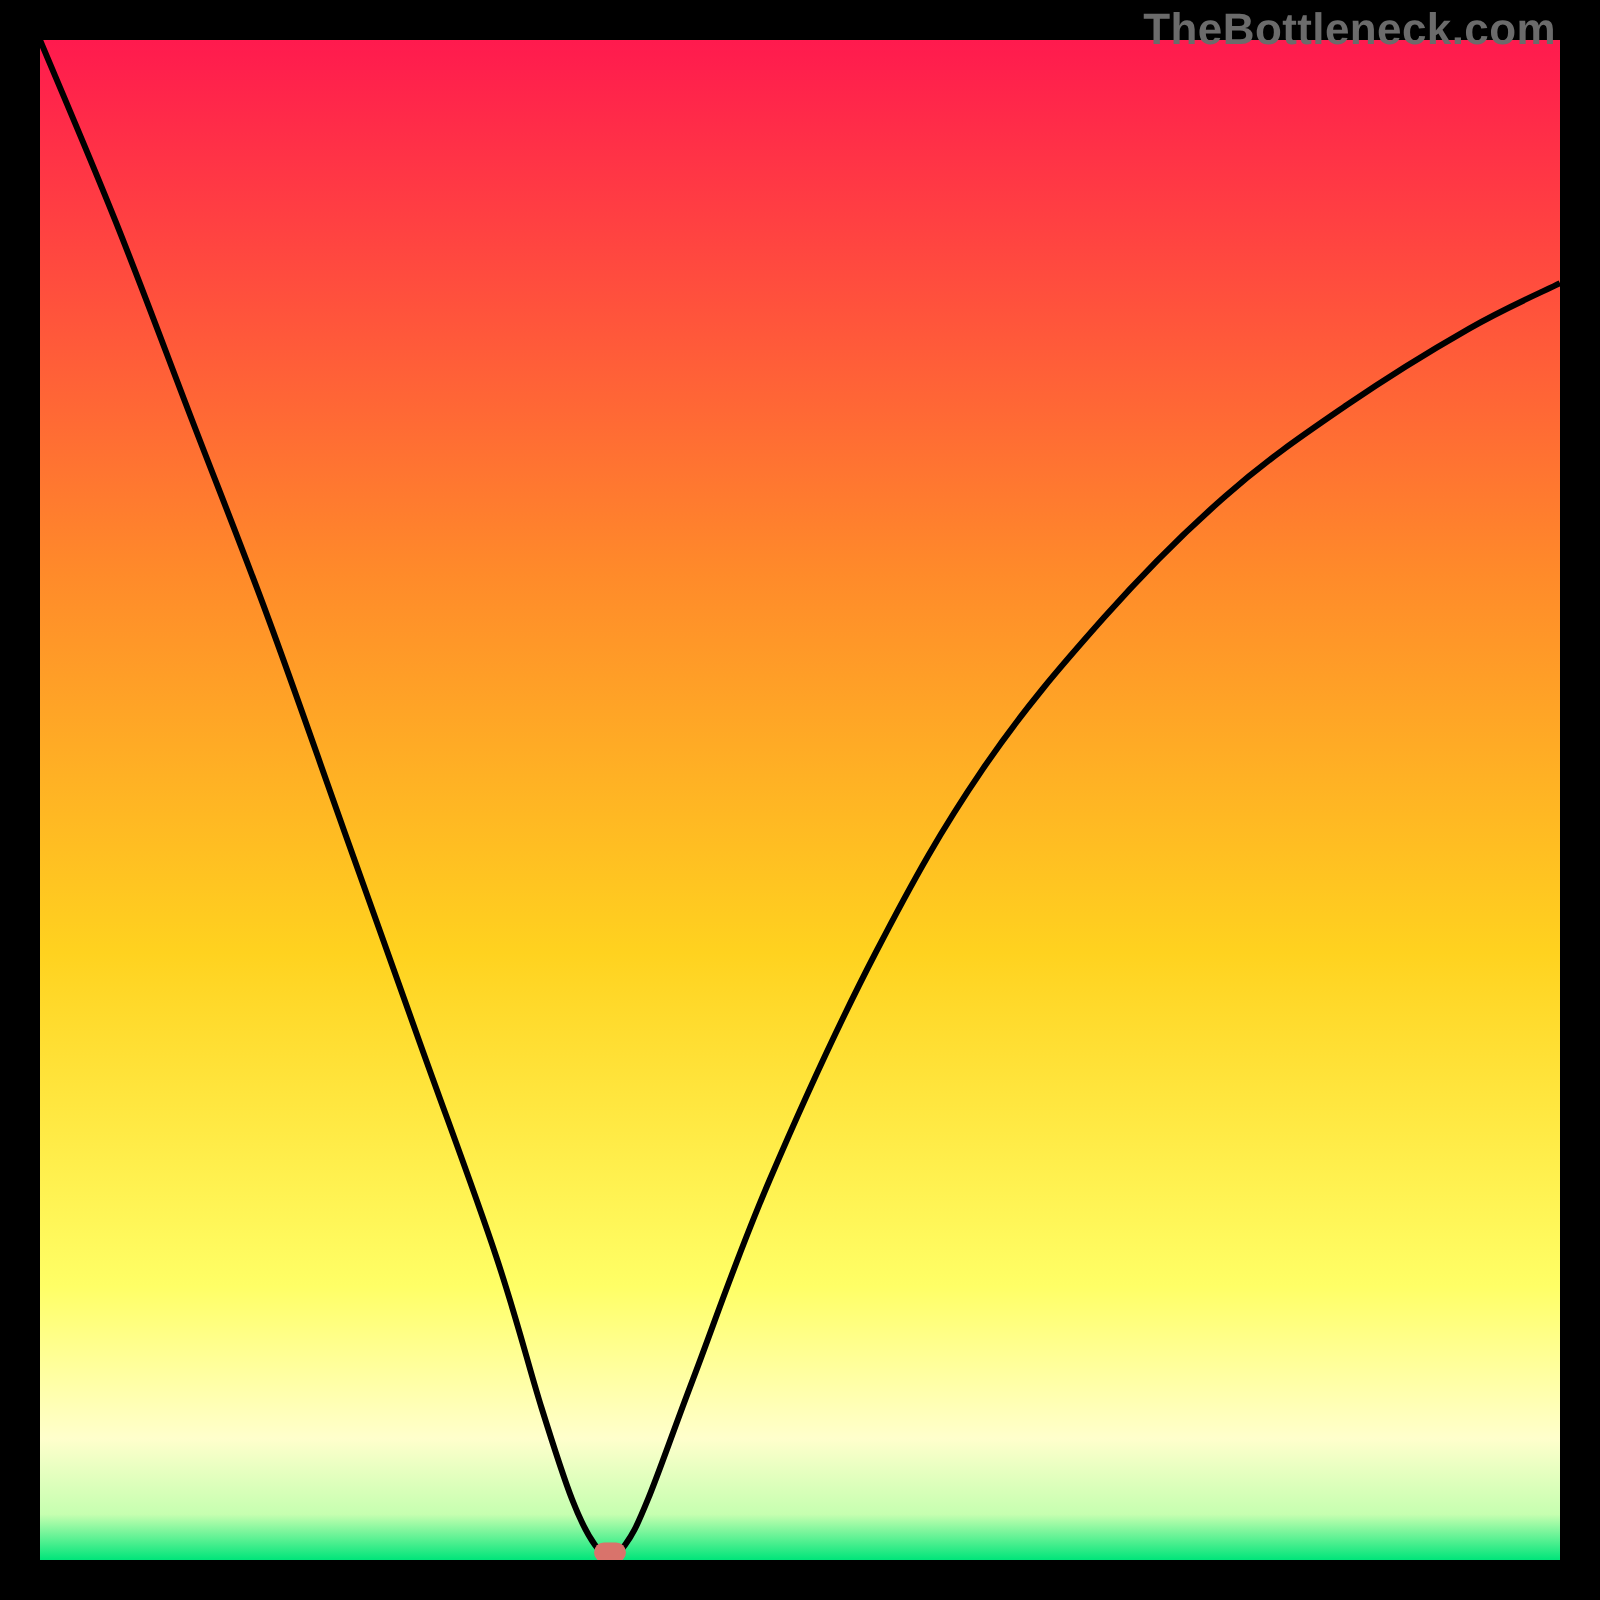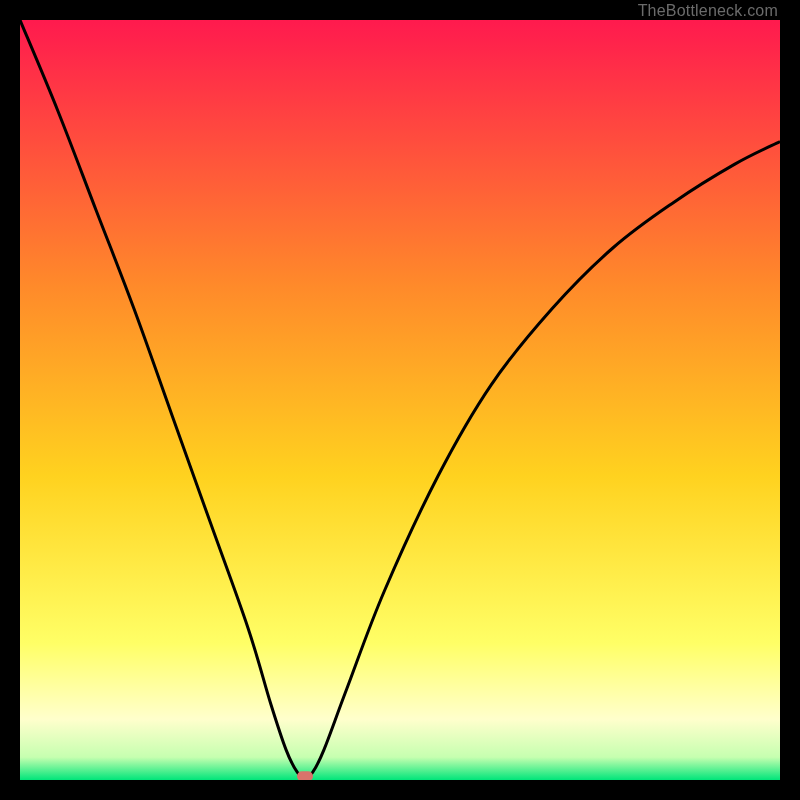--- a/index.html
+++ b/index.html
@@ -24,22 +24,22 @@
     left: 0;
     top: 0;
     width: 760px;
     height: 760px;
   }
   .watermark {
     position: absolute;
     top: 2px;
     right: 22px;
     color: #6b6b6b;
-    font-size: 16px;
-    font-weight: 400;
+    font-size: 22px;
+    font-weight: 700;
     letter-spacing: 0.2px;
     user-select: none;
   }
 </style>
 </head>
 <body>
 
 <div class="frame">
   <svg class="plot-area" viewBox="0 0 760 760" preserveAspectRatio="none">
     <defs>

